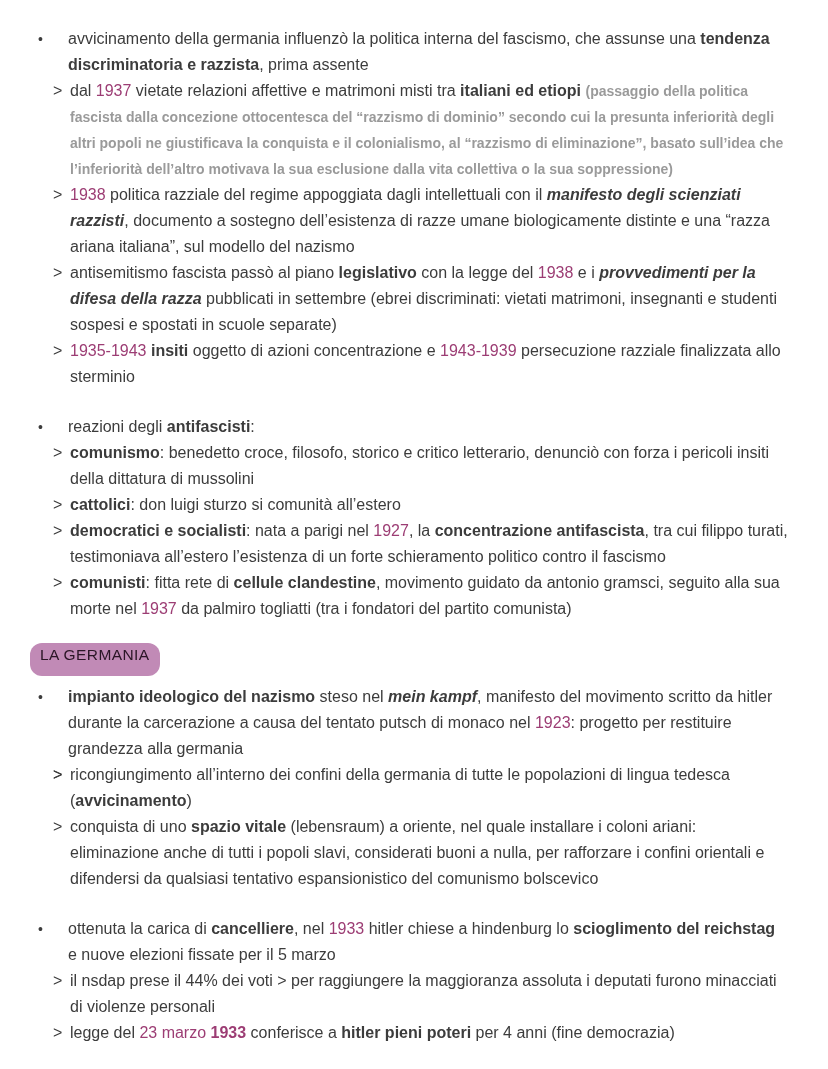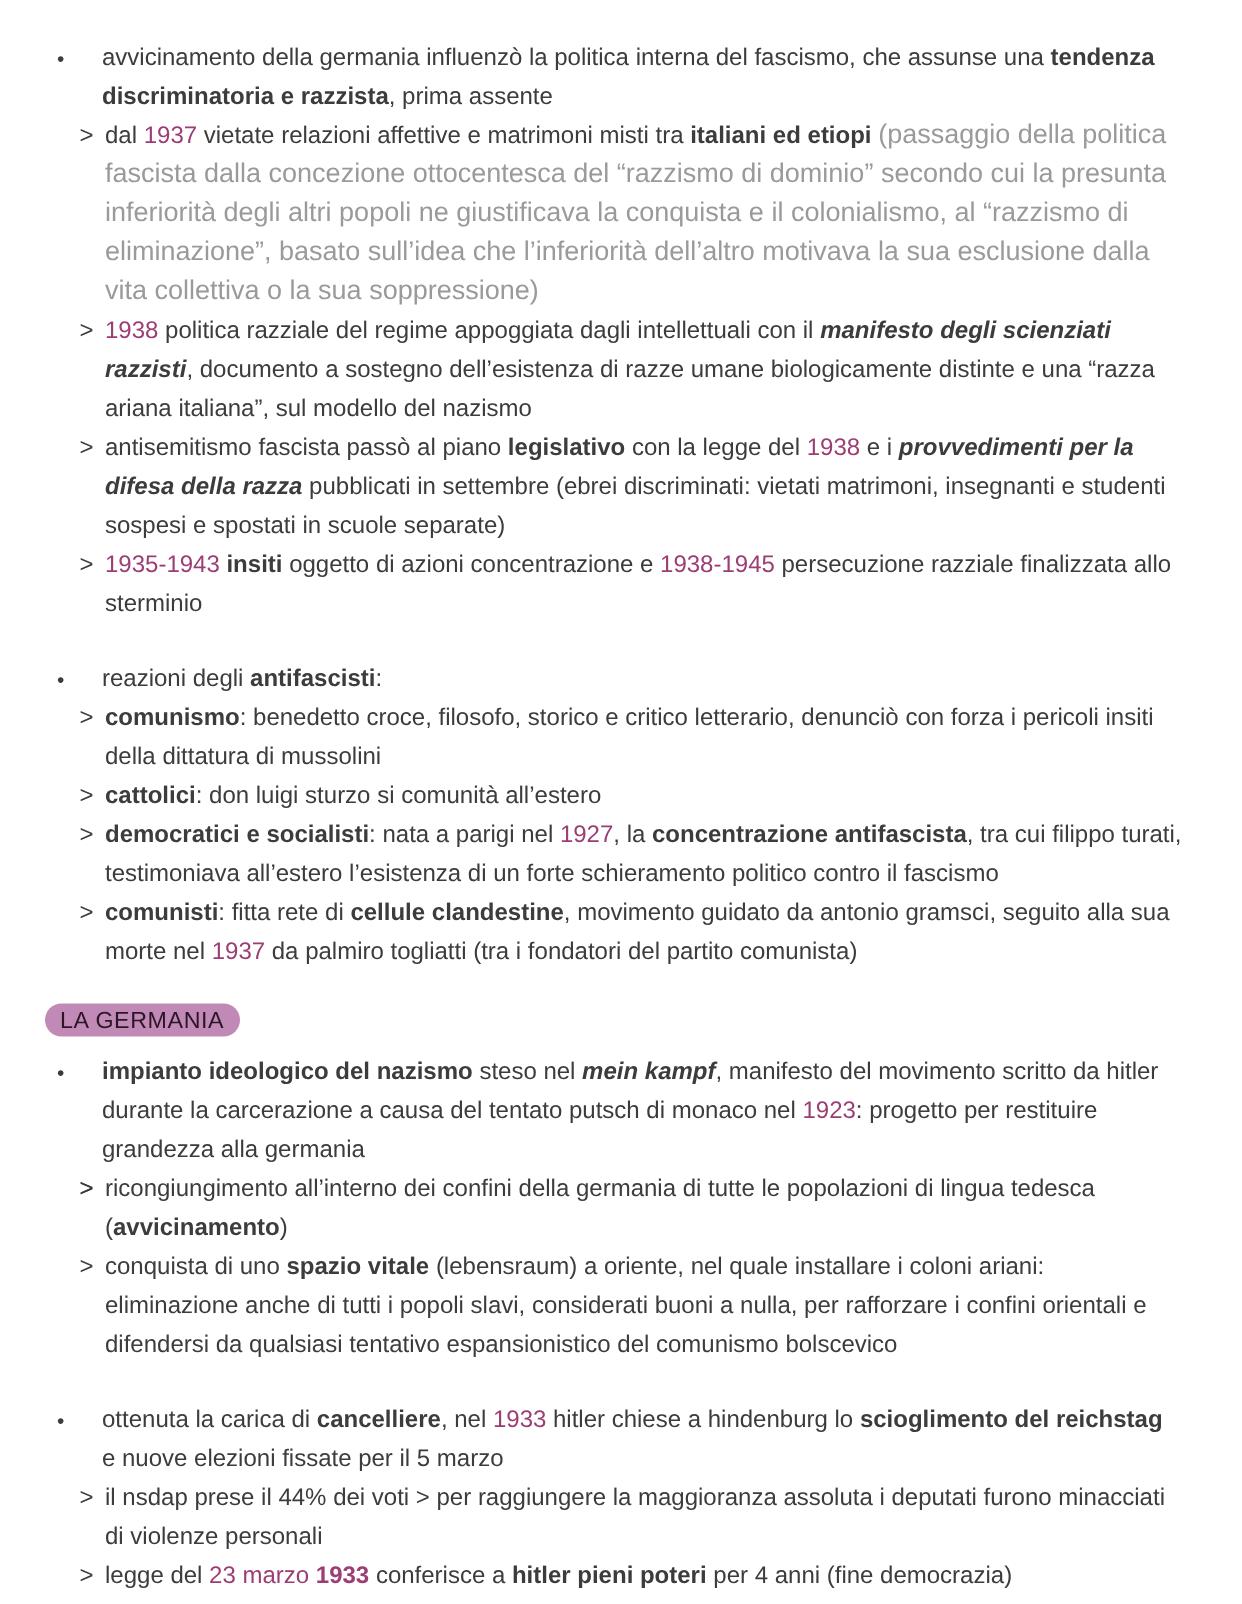--- a/index.html
+++ b/index.html
@@ -42,43 +42,43 @@
   }
   .heading-row {
     margin: 2px 0 8px 0;
     padding-left: 30px;
   }
   .heading-pill {
     display: inline-block;
     background: var(--highlight, #c18ab6);
     color: var(--highlight-text, #2b1526);
     border-radius: 12px;
-    padding: 1px 10px 0 10px;
+    padding: 1px 10px 11px 10px;
     font-size: 15.5px;
     letter-spacing: 0.4px;
     line-height: 21px;
   }
   .spacer { width: 100%; }
   .t-n { }
   .t-b  { font-weight: bold; }
   .t-bi { font-weight: bold; font-style: italic; }
   .t-d  { color: var(--date, #9c3d74); }
   .t-db { color: var(--date, #9c3d74); font-weight: bold; }
-  .t-sm { color: var(--muted, #9a9a9a); font-size: 18px; line-height: 21px; }
+  .t-sm { color: var(--muted, #9a9a9a); font-size: 14px; line-height: 21px; font-weight: bold; }
 </style>
 </head>
 <body>
 
 <div class="page" style="color: rgb(60, 60, 60); background: rgb(255, 255, 255);">
   <div id="doc">
       <div class="block bullet"><span class="marker">•</span><span class="content"><span class="t-n">avvicinamento della germania influenzò la politica interna del fascismo, che assunse una </span><span class="t-b">tendenza discriminatoria e razzista</span><span class="t-n">, prima assente</span></span></div>
       <div class="block sub"><span class="marker">&gt;</span><span class="content"><span class="t-n">dal </span><span class="t-d">1937</span><span class="t-n"> vietate relazioni affettive e matrimoni misti tra </span><span class="t-b">italiani ed etiopi</span><span class="t-n"> </span><span class="t-sm">(passaggio della politica fascista dalla concezione ottocentesca del “razzismo di dominio” secondo cui la presunta inferiorità degli altri popoli ne giustificava la conquista e il colonialismo, al “razzismo di eliminazione”, basato sull’idea che l’inferiorità dell’altro motivava la sua esclusione dalla vita collettiva o la sua soppressione)</span></span></div>
       <div class="block sub"><span class="marker">&gt;</span><span class="content"><span class="t-d">1938</span><span class="t-n"> politica razziale del regime appoggiata dagli intellettuali con il </span><span class="t-bi">manifesto degli scienziati razzisti</span><span class="t-n">, documento a sostegno dell’esistenza di razze umane biologicamente distinte e una “razza ariana italiana”, sul modello del nazismo</span></span></div>
       <div class="block sub"><span class="marker">&gt;</span><span class="content"><span class="t-n">antisemitismo fascista passò al piano </span><span class="t-b">legislativo</span><span class="t-n"> con la legge del </span><span class="t-d">1938</span><span class="t-n"> e i </span><span class="t-bi">provvedimenti per la difesa della razza</span><span class="t-n"> pubblicati in settembre (ebrei discriminati: vietati matrimoni, insegnanti e studenti sospesi e spostati in scuole separate)</span></span></div>
-      <div class="block sub"><span class="marker">&gt;</span><span class="content"><span class="t-d">1935-1943</span><span class="t-n"> </span><span class="t-b">insiti</span><span class="t-n"> oggetto di azioni concentrazione e </span><span class="t-d">1938-1945</span><span class="t-n"> persecuzione razziale finalizzata allo sterminio</span></span></div>
+      <div class="block sub"><span class="marker">&gt;</span><span class="content"><span class="t-d">1935-1943</span><span class="t-n"> </span><span class="t-b">insiti</span><span class="t-n"> oggetto di azioni concentrazione e </span><span class="t-d">1943-1939</span><span class="t-n"> persecuzione razziale finalizzata allo sterminio</span></span></div>
       <div class="spacer" style="height: 24px;"></div>
       <div class="block bullet"><span class="marker">•</span><span class="content"><span class="t-n">reazioni degli </span><span class="t-b">antifascisti</span><span class="t-n">:</span></span></div>
       <div class="block sub"><span class="marker">&gt;</span><span class="content"><span class="t-b">comunismo</span><span class="t-n">: benedetto croce, filosofo, storico e critico letterario, denunciò con forza i pericoli insiti della dittatura di mussolini</span></span></div>
       <div class="block sub"><span class="marker">&gt;</span><span class="content"><span class="t-b">cattolici</span><span class="t-n">: don luigi sturzo si comunità all’estero</span></span></div>
       <div class="block sub"><span class="marker">&gt;</span><span class="content"><span class="t-b">democratici e socialisti</span><span class="t-n">: nata a parigi nel </span><span class="t-d">1927</span><span class="t-n">, la </span><span class="t-b">concentrazione antifascista</span><span class="t-n">, tra cui filippo turati, testimoniava all’estero l’esistenza di un forte schieramento politico contro il fascismo</span></span></div>
       <div class="block sub"><span class="marker">&gt;</span><span class="content"><span class="t-b">comunisti</span><span class="t-n">: fitta rete di </span><span class="t-b">cellule clandestine</span><span class="t-n">, movimento guidato da antonio gramsci, seguito alla sua morte nel </span><span class="t-d">1937</span><span class="t-n"> da palmiro togliatti (tra i fondatori del partito comunista)</span></span></div>
       <div class="spacer" style="height: 18px;"></div>
       <div class="heading-row"><span class="heading-pill">LA GERMANIA</span></div>
       <div class="block bullet"><span class="marker">•</span><span class="content"><span class="t-b">impianto ideologico del nazismo</span><span class="t-n"> steso nel </span><span class="t-bi">mein kampf</span><span class="t-n">, manifesto del movimento scritto da hitler durante la carcerazione a causa del tentato putsch di monaco nel </span><span class="t-d">1923</span><span class="t-n">: progetto per restituire grandezza alla germania</span></span></div>
       <div class="block sub"><span class="marker">&gt;</span></div>

